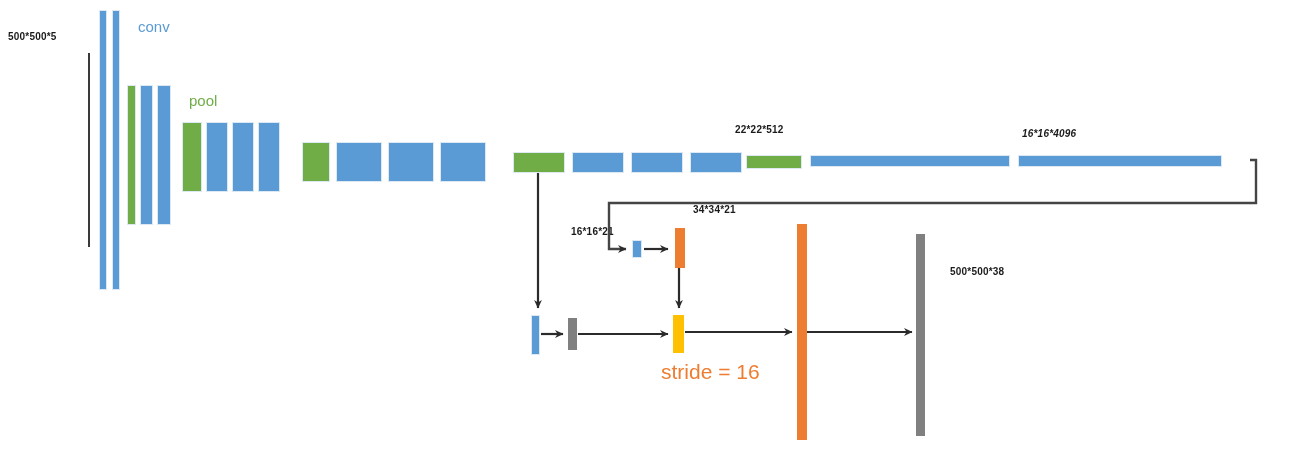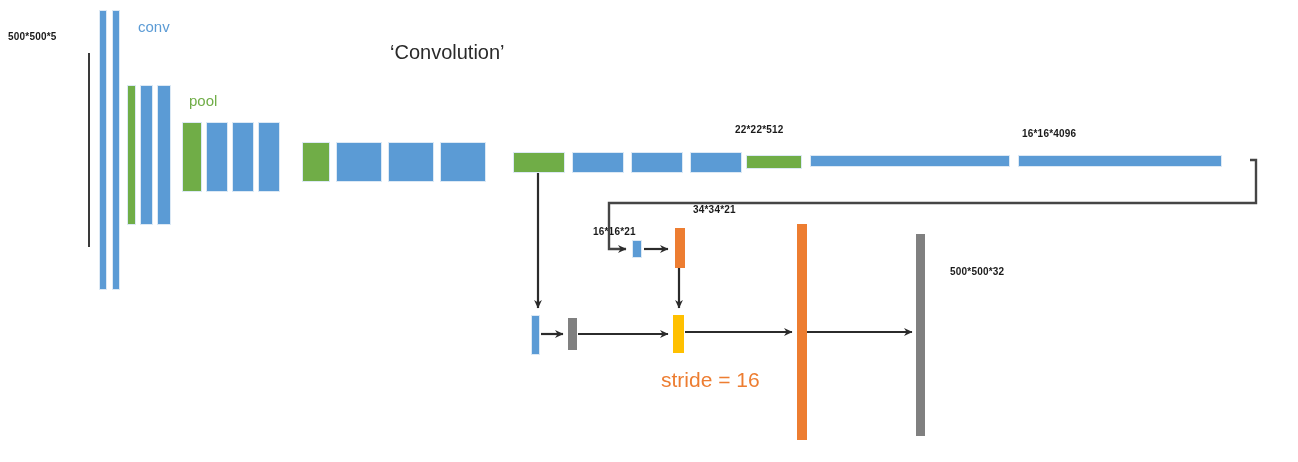--- a/index.html
+++ b/index.html
@@ -44,47 +44,45 @@
     white-space: nowrap;
   }
   .legend-conv { color: #5b9bd5; }
   .legend-pool { color: #70ad47; }
   .stride-label {
     position: absolute;
     font-family: "Liberation Sans", sans-serif;
     font-size: 21px;
     color: #ed7d31;
     white-space: nowrap;
-    margin-top: 8px;
   }
   svg.overlay {
     position: absolute;
     left: 0;
     top: 0;
     width: 1298px;
     height: 462px;
     pointer-events: none;
   }
 </style>
 </head>
 <body>
 
 <div id="stage">
 
-  <div class="title" style="left:390px; top:41px;">‘Convolution’</div>
 
   <div class="legend legend-conv" style="left:138px; top:18px;">conv</div>
   <div class="legend legend-pool" style="left:189px; top:92px;">pool</div>
 
   <div class="label" style="left:8px; top:31px;">500*500*5</div>
   <div class="label" style="left:735px; top:124px;">22*22*512</div>
-  <div class="label" style="left:1022px; top:128px;">16*16*4096</div>
-  <div class="label" style="left:571px; top:226px;margin-left:22px;">16*16*21</div>
+  <div class="label" style="left:1022px; top:128px;font-style:italic;">16*16*4096</div>
+  <div class="label" style="left:571px; top:226px;">16*16*21</div>
   <div class="label" style="left:693px; top:204px;">34*34*21</div>
-  <div class="label" style="left:950px; top:266px;">500*500*32</div>
+  <div class="label" style="left:950px; top:266px;">500*500*38</div>
 
   <div class="stride-label" style="left:661px; top:360px;">stride = 16</div>
 
   <svg class="overlay" viewBox="0 0 1298 462" xmlns="http://www.w3.org/2000/svg">
     <defs>
       <marker id="arw" markerWidth="9" markerHeight="9" refX="8" refY="4.5" orient="auto" markerUnits="userSpaceOnUse">
         <path d="M0,0.6 L8.5,4.5 L0,8.4 L2.6,4.5 Z" fill="#2b2b2b"></path>
       </marker>
     </defs>
 

